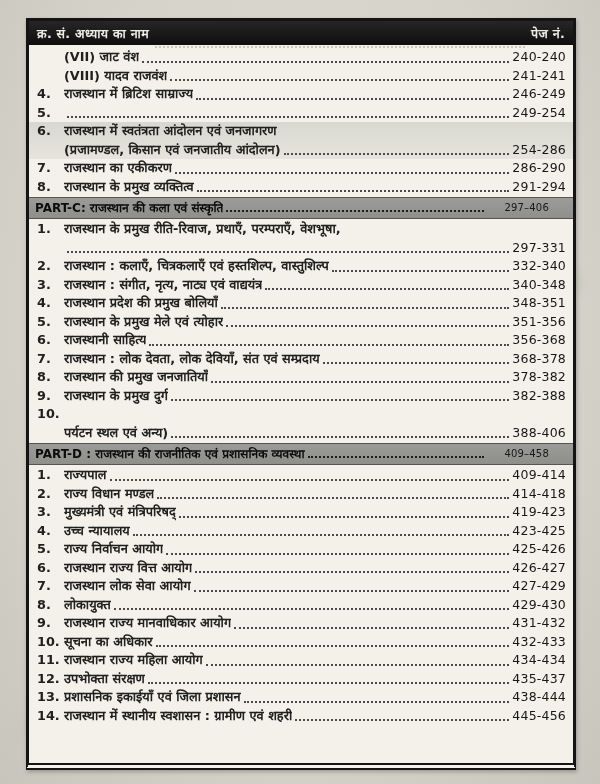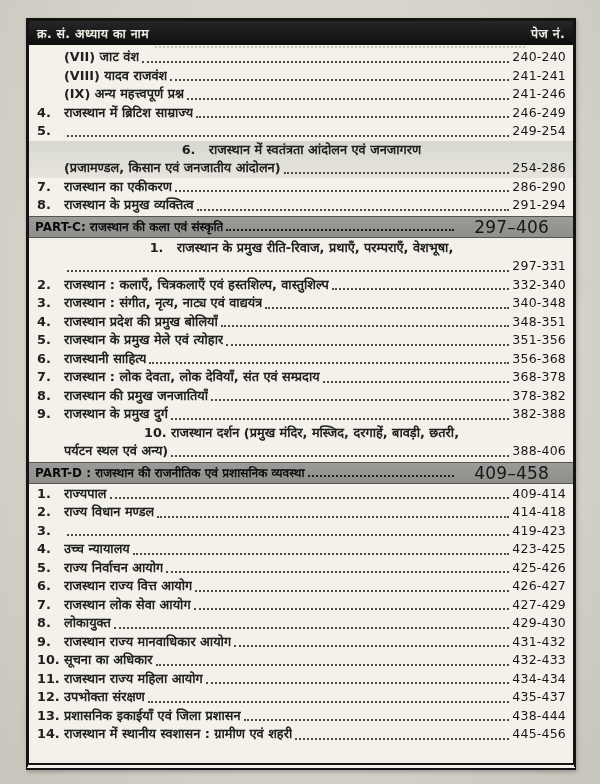--- a/index.html
+++ b/index.html
@@ -37,37 +37,36 @@
     color:#efece4;padding:0 8px;
     font-size:12.5px;font-weight:bold;letter-spacing:.3px;
   }
   .toc-header .dots{flex:1;border-bottom:2px dotted #b9b6ae;margin:0 6px;transform:translateY(3px);opacity:.7;}
   .rows{padding:3px 7px 2px 5px;}
   .row{
     display:flex;align-items:baseline;
     min-height:18.5px;line-height:18.5px;
     font-size:12.8px;font-weight:600;color:#20201e;
     white-space:nowrap;
-    justify-content:center;
   }
   .num{flex:none;width:27px;padding-left:3px;}
   .label{flex:0 1 auto;overflow:hidden;}
   .dots{flex:1 1 8px;min-width:8px;border-bottom:2px dotted #4c4a45;margin:0 3px;align-self:flex-end;margin-bottom:4px;}
   .pages{flex:none;font-weight:normal;font-size:12.5px;letter-spacing:.2px;color:#171717;}
   .block.highlight{background:linear-gradient(#d8d8d1,#e6e4dc);margin:0 -7px 0 -5px;padding:0 7px 0 5px;}
   .row.part{
     background:linear-gradient(#9b9b99,#87878414);
     background-color:#8f8f8c;
     margin:1px -7px 1px -5px;padding:0 24px 0 6px;
     min-height:20px;line-height:20px;align-items:center;
     font-weight:800;font-size:12px;color:#0c0c0c;
     border-top:1px solid #55544f;border-bottom:1px solid #55544f;
   }
   .row.part .dots{border-bottom-color:#1c1c1a;margin-bottom:6px;}
-  .row.part .pages{font-size:17px;margin-left:17px;}
+  .row.part .pages{font-size:10px;margin-left:17px;}
 </style>
 </head>
 <body>
 
 <div class="paper">
   <div class="stain s1"></div>
   <div class="stain s2"></div>
   <div class="stain s3"></div>
   <div class="stain s4"></div>
 
@@ -89,28 +88,20 @@
         <div class="block">
           <div class="row">
             <span class="num"></span>
             <span class="label">(VIII)  यादव राजवंश</span>
             <span class="dots"></span>
             <span class="pages">241-241</span>
           </div>
         </div>
         <div class="block">
           <div class="row">
-            <span class="num"></span>
-            <span class="label">(IX)  अन्य महत्त्वपूर्ण प्रश्न</span>
-            <span class="dots"></span>
-            <span class="pages">241-246</span>
-          </div>
-        </div>
-        <div class="block">
-          <div class="row">
             <span class="num">4.</span>
             <span class="label">राजस्थान में ब्रिटिश साम्राज्य</span>
             <span class="dots"></span>
             <span class="pages">246-249</span>
           </div>
         </div>
         <div class="block">
           <div class="row">
             <span class="num">5.</span>
             <span class="dots"></span>
@@ -221,21 +212,20 @@
           <div class="row">
             <span class="num">9.</span>
             <span class="label">राजस्थान के प्रमुख दुर्ग</span>
             <span class="dots"></span>
             <span class="pages">382-388</span>
           </div>
         </div>
         <div class="block">
           <div class="row">
             <span class="num">10.</span>
-            <span class="label">राजस्थान दर्शन (प्रमुख मंदिर, मस्जिद, दरगाहें, बावड़ी, छतरी,</span>
           </div>
           <div class="row">
             <span class="num"></span>
             <span class="label">पर्यटन स्थल एवं अन्य)</span>
             <span class="dots"></span>
             <span class="pages">388-406</span>
           </div>
         </div>
         <div class="row part">
           <span class="label">PART-D : राजस्थान की राजनीतिक एवं प्रशासनिक व्यवस्था</span>
@@ -254,20 +244,21 @@
           <div class="row">
             <span class="num">2.</span>
             <span class="label">राज्य विधान मण्डल</span>
             <span class="dots"></span>
             <span class="pages">414-418</span>
           </div>
         </div>
         <div class="block">
           <div class="row">
             <span class="num">3.</span>
+            <span class="label">मुख्यमंत्री एवं मंत्रिपरिषद्</span>
             <span class="dots"></span>
             <span class="pages">419-423</span>
           </div>
         </div>
         <div class="block">
           <div class="row">
             <span class="num">4.</span>
             <span class="label">उच्च न्यायालय</span>
             <span class="dots"></span>
             <span class="pages">423-425</span>

